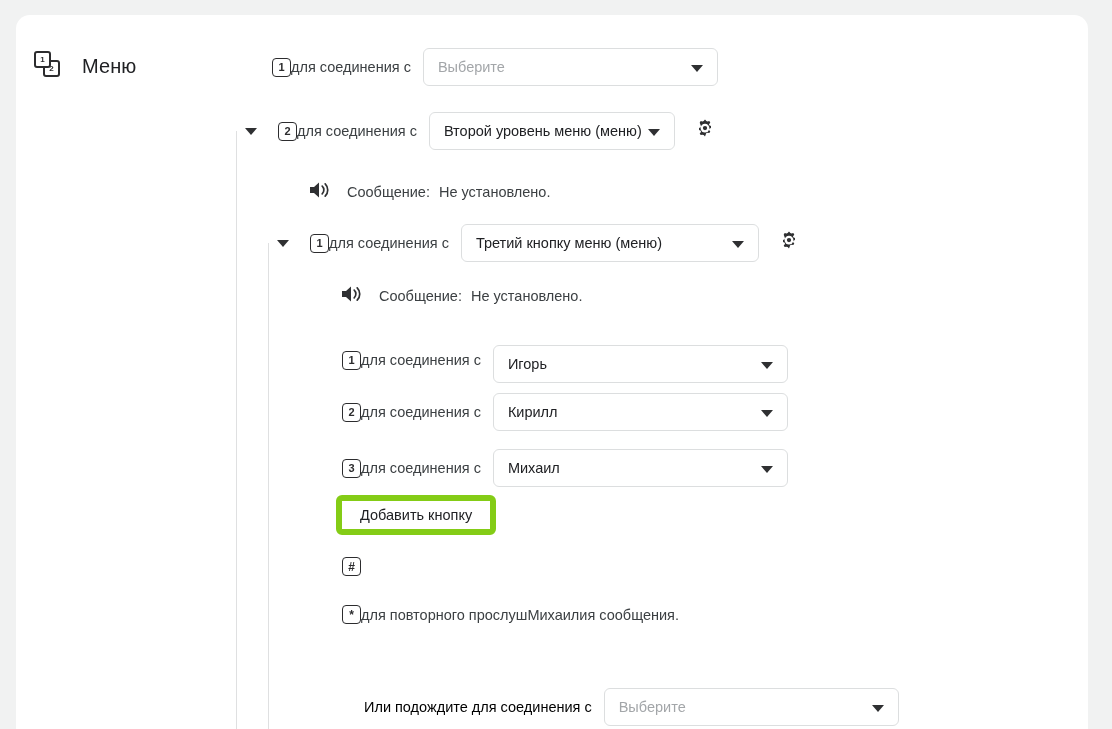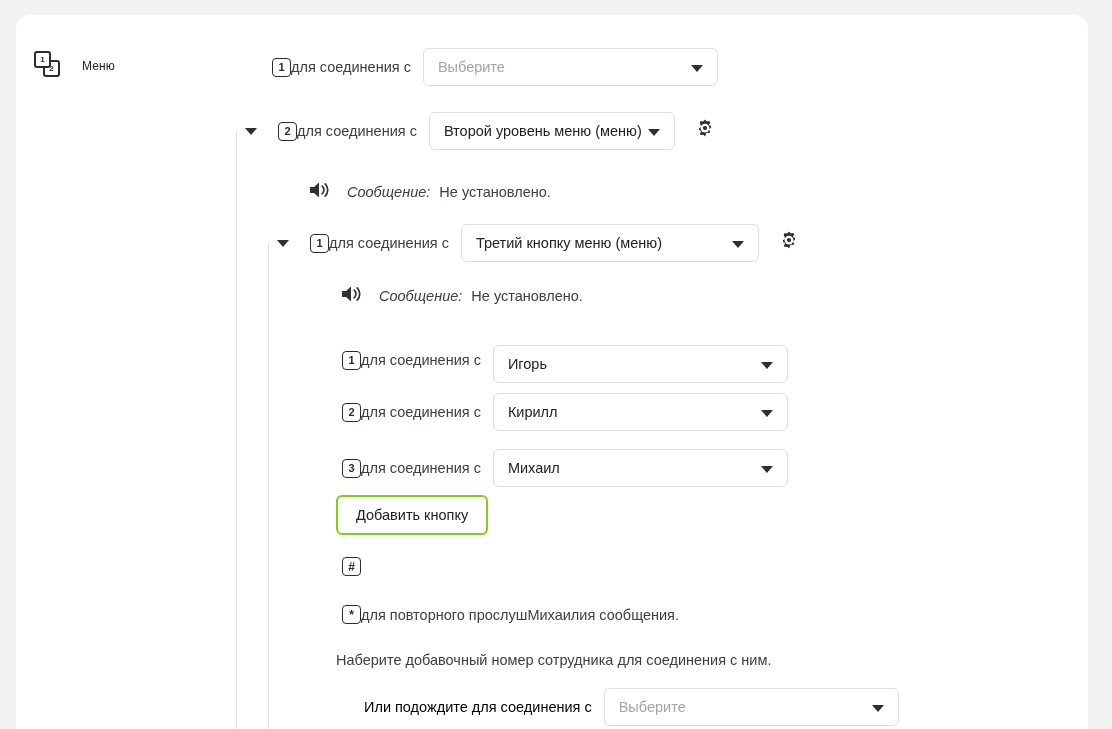--- a/index.html
+++ b/index.html
@@ -40,21 +40,21 @@
   .row {
     position: absolute;
     display: flex;
     align-items: center;
     white-space: nowrap;
   }
 
   
   .menu-head { left: 18px; top: 36px; }
   .menu-title {
-    font-size: 12px;
+    font-size: 20px;
     color: #202124;
     margin-left: 18px;
     letter-spacing: .1px;
   }
   .menu-icon {
     position: relative;
     width: 30px;
     height: 30px;
     flex: 0 0 30px;
   }
@@ -141,37 +141,36 @@
 
   
   .gear { cursor: pointer; display: block; }
 
   
   .spk { display: block; }
   .msg-lbl {
     font-size: 14.5px;
     color: #3c4043;
     margin-left: 14px;
-    font-style: italic;
   }
   .msg-val {
     font-size: 14.5px;
     color: #3c4043;
     margin-left: 9px;
   }
 
   
   .addbtn {
     position: absolute;
     box-sizing: border-box;
     height: 40px;
     padding: 0 18px;
     display: flex;
     align-items: center;
-    border: 2px solid #84cc16;
+    border: 6px solid #84cc16;
     border-radius: 6px;
     background: #fff;
     font-size: 14.5px;
     color: #202124;
     font-family: "Liberation Sans", sans-serif;
     cursor: pointer;
   }
 
   .hint {
     position: absolute;
@@ -294,21 +293,20 @@
 
   <div class="row" style="left:326px; top:542px;">
     <span class="badge sym">#</span>
   </div>
 
   <div class="row" style="left:326px; top:590px;">
     <span class="badge sym">*</span>
     <span class="lbl">для повторного прослушМихаилия сообщения.</span>
   </div>
 
-  <div class="hint" style="left:320px; top:637px;">Наберите добавочный номер сотрудника для соединения с ним.</div>
 
   <div class="row" style="left:348px; top:673px;">
     <span class="lbl-plain">Или подождите для соединения с</span>
     <span class="select placeholder" style="width:295px;">
       <span>Выберите</span>
       <span class="caret"></span>
     </span>
   </div>
 
 </div>

